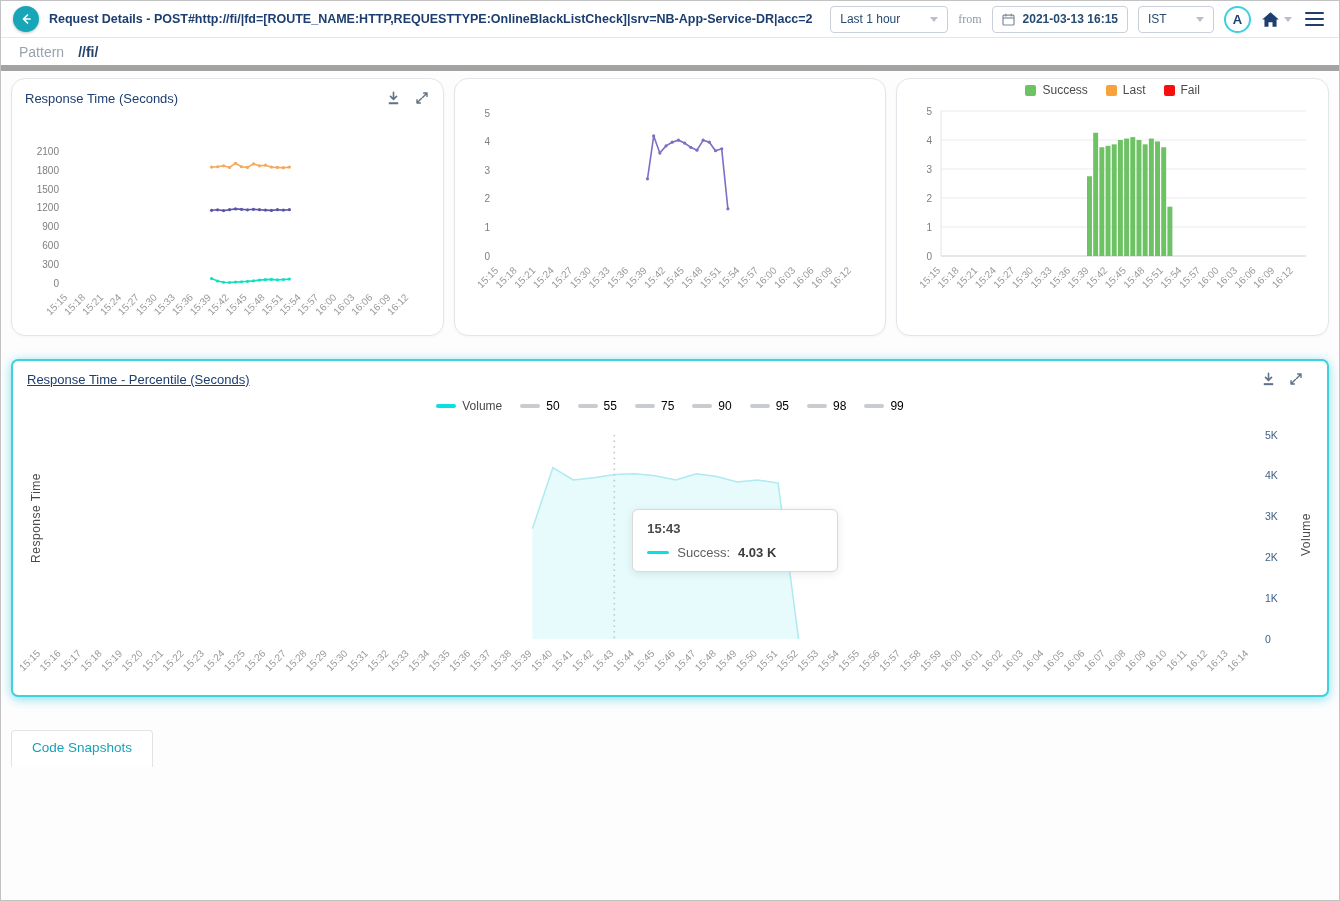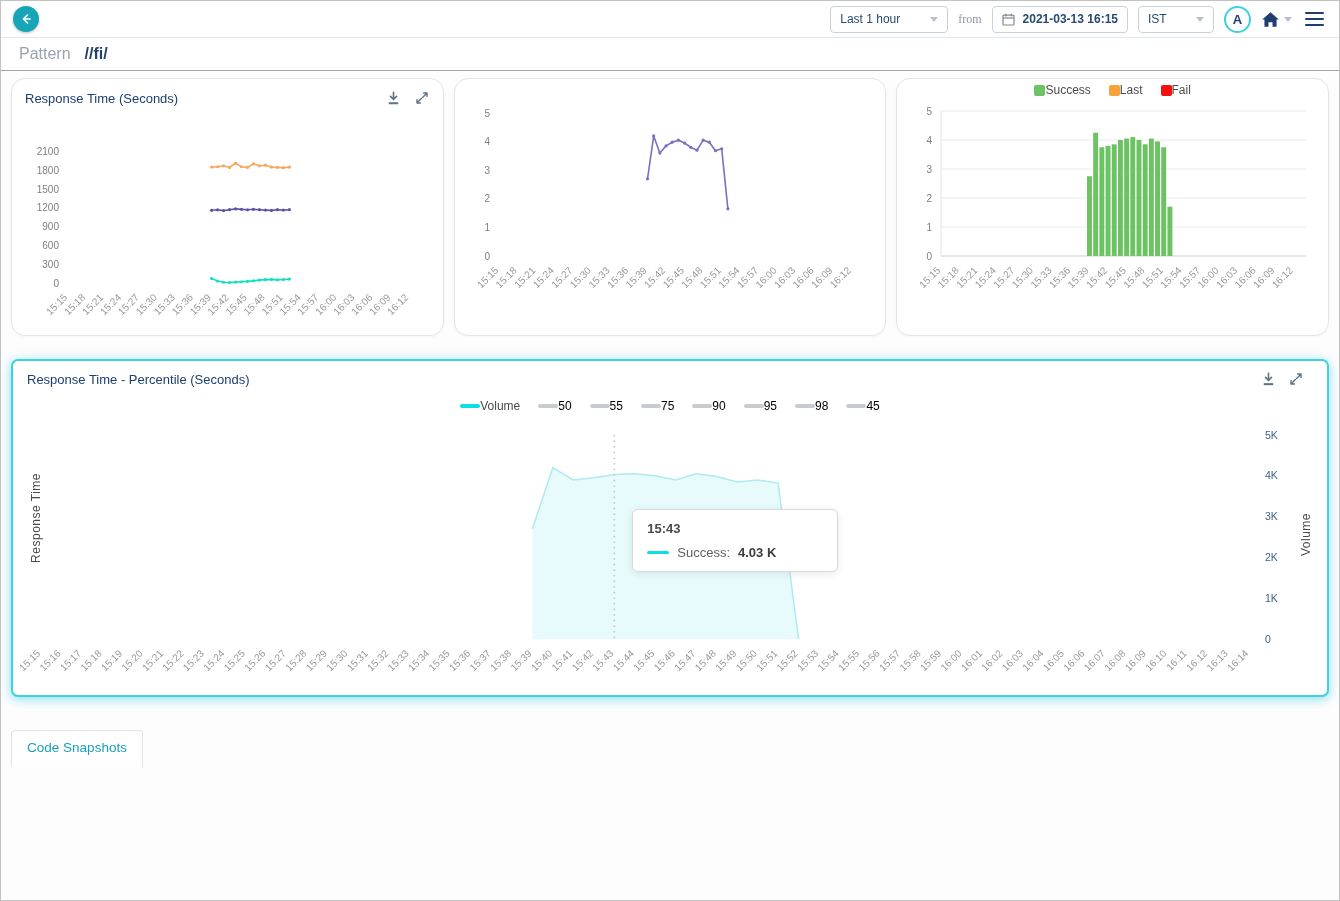--- a/index.html
+++ b/index.html
@@ -16,73 +16,74 @@
   .ctl-box.tz { width:76px; justify-content:space-between; }
   .ctl-box.date { font-weight:600; }
   .from-label { font-size:12px; color:#8d97a5;font-family:Liberation Serif, serif; }
   .chev { width:0; height:0; border-left:4.5px solid transparent; border-right:4.5px solid transparent; border-top:5px solid #b7c0cc; }
   .avatar { width:27px; height:27px; border-radius:50%; border:2px solid #3ecfe0; background:#fff; display:flex; align-items:center; justify-content:center; font-size:13px; font-weight:700; color:#1d3e6e; cursor:pointer; }
   .home-wrap { display:flex; align-items:center; gap:4px; cursor:pointer; }
   .menu-icon { display:flex; flex-direction:column; gap:3.5px; cursor:pointer; padding:3px; }
   .menu-icon span { width:19px; height:2.6px; background:#1d3e6e; border-radius:1px; }
 
   
-  .pattern-row { height:33px; display:flex; align-items:center; gap:14px; padding:0 18px; border-bottom:1px solid #a3a3a3; background:#fff; font-size:16px; }
+  .pattern-row { height:33px; display:flex; align-items:center; gap:14px; padding:0 18px; border-bottom:6px solid #a3a3a3; background:#fff; font-size:14px; }
   .pattern-label { color:#9aa3ad; }
   .pattern-value { color:#21426b; font-weight:700; }
 
   
   .content { padding:7px 10px 0; background:#fdfdfe; height:830px; }
   .cards-row { display:flex; gap:10px; }
   .card { flex:1; height:258px; background:#fff; border:1px solid #e2e5ea; border-radius:14px; box-shadow:0 1px 3px rgba(30,40,60,.04); display:flex; flex-direction:column; overflow:hidden; }
   .card-header { display:flex; justify-content:space-between; align-items:center; padding:11px 13px 0 13px; }
   .card-title { font-size:13px; font-weight:400; color:#1d3e6e; }
   .card-icons { display:flex; gap:12px; }
   .icon-btn { width:16px; height:16px; cursor:pointer; display:flex; align-items:center; justify-content:center; }
   .chart { flex:1; position:relative; }
   .tick { font-size:10px; fill:#9a9a9a; }
   .tick-y { font-size:10px; fill:#7e7e7e; }
   .tick-right { font-size:10.5px; fill:#3e6286; }
 
   .legend-row { display:flex; justify-content:center; align-items:center; gap:18px; height:22px; flex:none; }
-  .legend-item { display:flex; align-items:center; font-size:12px; color:#4a4a4a; cursor:pointer; }
+  .legend-item { display:flex; align-items:center; gap:6px; font-size:12px; color:#4a4a4a; cursor:pointer; }
   .legend-item .swatch-square { width:11px; height:11px; border-radius:2px; display:inline-block; }
   .legend-item .swatch-dash { width:20px; height:3.5px; border-radius:2px; display:inline-block; }
   .legend-item.inactive { color:#000000; }
 
   
   .big-card { margin-top:23px; height:338px; background:#fff; border:2px solid #3ed2de; border-radius:7px; box-shadow:0 2px 11px rgba(34,199,216,.55); display:flex; flex-direction:column; overflow:visible; }
-  .big-card .card-header { padding:10px 23px 0 14px; }
+  .big-card .card-header { padding:10px 23px 0 14px;text-decoration:underline; }
   .big-card .legend-row { margin-top:8px; }
   .big-chart-wrap { flex:1; position:relative; }
   .v-label { position:absolute; writing-mode:vertical-rl; transform:rotate(180deg); font-size:12px; color:#4a4a4a; letter-spacing:.5px; }
   .v-label.left { left:16px; top:56px; }
   .v-label.right { right:14px; top:96px; }
 
   .chart-tooltip { position:absolute; top:92px; width:206px; background:#fff; border:1px solid #d9d9d9; border-radius:6px; box-shadow:0 2px 10px rgba(0,0,0,.09); padding:11px 14px; z-index:5; }
   .chart-tooltip .tt-time { font-size:13px; font-weight:700; color:#4a4a4a; margin-bottom:9px; }
   .tt-line { display:flex; align-items:center; gap:8px; font-size:13px; color:#5f5f5f; }
   .tt-swatch { width:22px; height:3px; border-radius:2px; background:#0bdfe3; }
   .tt-value { font-weight:700; color:#3c3c3c; }
 
   
   .tab-row { margin-top:33px; padding-left:0; }
-  .tab { display:inline-block; width:132px; text-align:center; padding:9px 0 12px; background:#fff; border:1px solid #e0e3e8; border-bottom:none; border-radius:4px 4px 0 0; color:#17a2b8; font-size:13.5px; cursor:pointer; }
+  .tab { display:inline-block; width:142px; text-align:center; padding:9px 0 12px; background:#fff; border:1px solid #e0e3e8; border-bottom:none; border-radius:4px 4px 0 0; color:#17a2b8; font-size:13.5px; cursor:pointer; }
 
   svg { display:block; }
 </style>
 </head>
 <body>
 
 <header class="topbar">
   <div class="back-btn">
     <svg width="14" height="14" viewBox="0 0 14 14">
       <path d="M8.5 3 4.5 7l4 4M4.8 7H11" stroke="#fff" stroke-width="1.7" fill="none" stroke-linecap="round" stroke-linejoin="round"></path>
     </svg>
   </div>
+  <div class="page-title">Request Details - POST#http://fi/|fd=[ROUTE_NAME:HTTP,REQUESTTYPE:OnlineBlackListCheck]|srv=NB-App-Service-DR|acc=2</div>
 
   <div class="topbar-right">
     <div class="ctl-box range">
       <span>Last 1 hour</span>
       <span class="chev"></span>
     </div>
     <span class="from-label">from</span>
     <div class="ctl-box date">
       <svg width="13" height="13" viewBox="0 0 13 13">
         <rect x="1" y="2.2" width="11" height="9.8" rx="1" fill="none" stroke="#7d8a9a" stroke-width="1.2"></rect>
@@ -376,21 +377,21 @@
         <div class="legend-item inactive">
           <span class="swatch-dash" style="background: rgb(200, 204, 208);"></span>
           <span>95</span>
         </div>
         <div class="legend-item inactive">
           <span class="swatch-dash" style="background: rgb(200, 204, 208);"></span>
           <span>98</span>
         </div>
         <div class="legend-item inactive">
           <span class="swatch-dash" style="background: rgb(200, 204, 208);"></span>
-          <span>45</span>
+          <span>99</span>
         </div>
       </div>
     <div class="big-chart-wrap">
       <span class="v-label left">Response Time</span>
       <span class="v-label right">Volume</span>
       <div class="chart" style="position:absolute;inset:0;">
           <svg width="1314" height="278" viewBox="0 0 1314 278">
             <text x="1252" y="225.5" class="tick-right">0</text>
             <text x="1252" y="184.70000000000002" class="tick-right">1K</text>
             <text x="1252" y="143.89999999999998" class="tick-right">2K</text>

